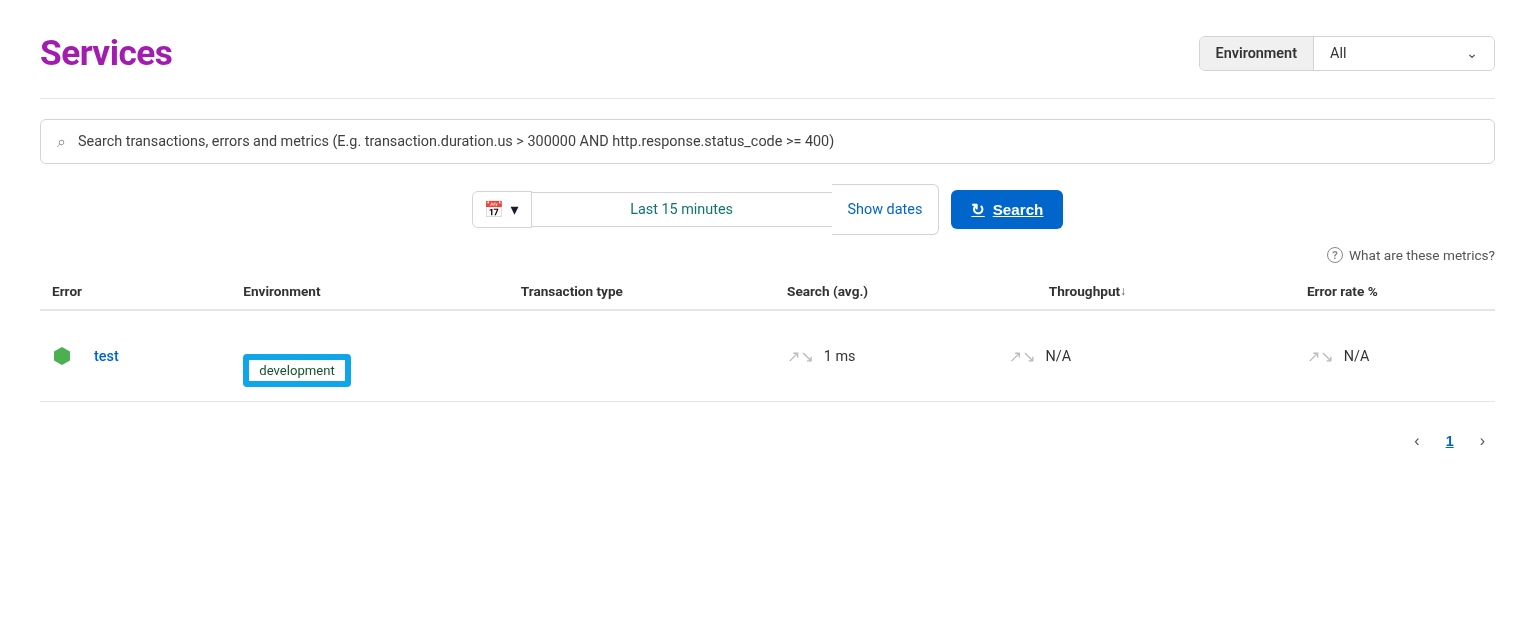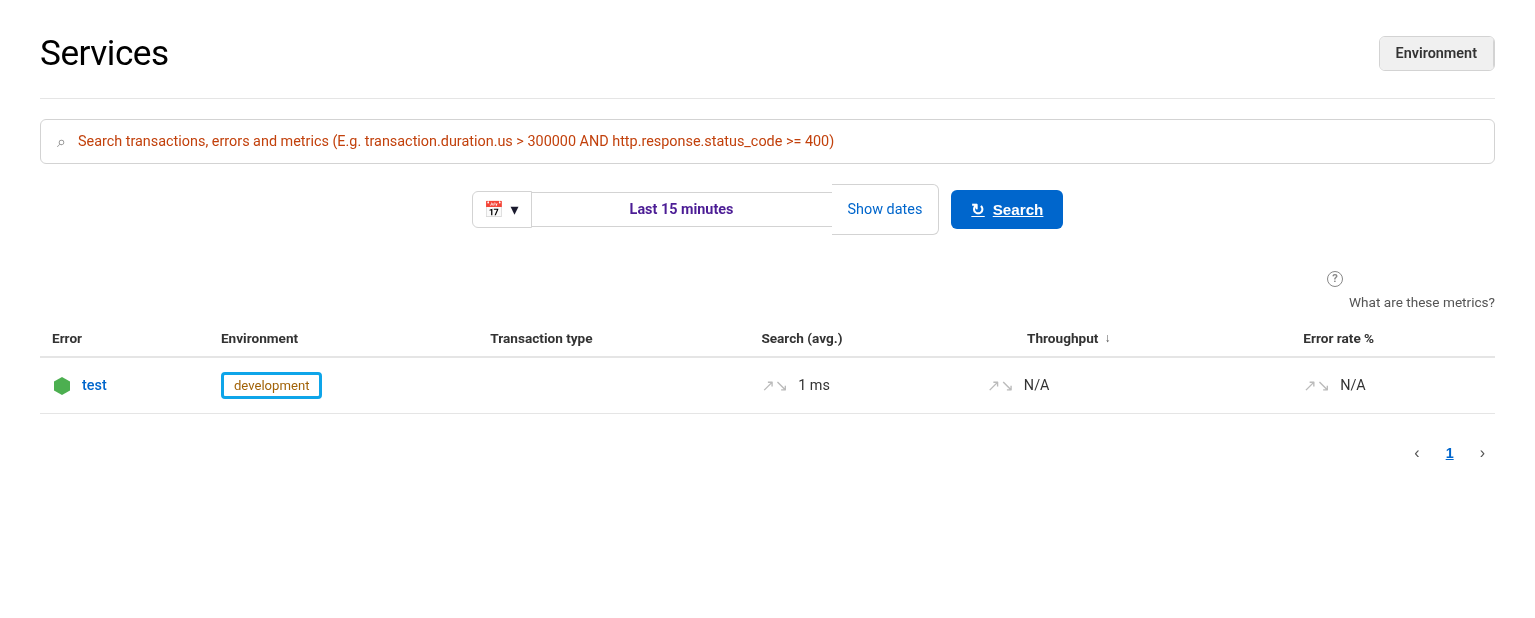--- a/index.html
+++ b/index.html
@@ -15,22 +15,22 @@
       padding: 32px 40px 24px 40px;
     }
     .header-row {
       display: flex;
       align-items: center;
       justify-content: space-between;
       margin-bottom: 24px;
     }
     .page-title {
       font-size: 2.2rem;
-      font-weight: 400;
-      color: #000000;
+      font-weight: 700;
+      color: #a21caf;
       letter-spacing: -0.5px;
     }
     .env-selector {
       display: flex;
       align-items: center;
       border: 1px solid #d3d3d3;
       border-radius: 6px;
       overflow: hidden;
       background: #fff;
     }
@@ -70,21 +70,21 @@
       padding: 12px 16px;
       margin-bottom: 20px;
       background: #fff;
     }
     .search-icon {
       color: #888;
       margin-right: 12px;
       font-size: 1rem;
     }
     .search-placeholder {
-      color: #c2410c;
+      color: #404040;
       font-size: 0.9rem;
     }
     .refresh-btn {
       display: flex;
       align-items: center;
       gap: 8px;
       background: #0066cc;
       color: #fff;
       border: none;
       border-radius: 6px;
@@ -114,77 +114,76 @@
       width: 16px;
       height: 16px;
       display: inline-flex;
       align-items: center;
       justify-content: center;
       font-size: 0.7rem;
       font-weight: bold;
     }
     .metrics-help-text {
       color: #555;
-      margin-top: 47px;
     }
     table {
       width: 100%;
       border-collapse: collapse;
     }
     thead tr {
       border-bottom: 2px solid #e5e5e5;
     }
     th {
       text-align: left;
       font-size: 0.85rem;
       font-weight: 700;
       color: #333;
       padding: 8px 12px 10px 12px;
     }
     .th-throughput {
       display: flex;
       align-items: center;
-      gap: 6px;
       margin-left: 40px;
     }
     .sort-icon {
       color: #555;
       font-size: 0.75rem;
     }
     tbody tr {
       border-bottom: 1px solid #e5e5e5;
     }
     td {
       padding: 14px 12px;
       font-size: 0.9rem;
       color: #333;
       vertical-align: middle;
     }
     .service-name-cell {
       display: flex;
       align-items: center;
-      gap: 10px;
+      gap: 22px;
     }
     .service-icon {
       width: 20px;
       height: 20px;
     }
     .service-link {
       color: #0066cc;
       text-decoration: none;
       font-weight: 500;
     }
     .env-badge {
       display: inline-block;
-      border: 3px solid #0ea5e9;
+      border: 6px solid #0ea5e9;
       border-radius: 4px;
       padding: 3px 10px;
       font-size: 0.82rem;
-      color: #a16207;
-      background: #fff;
+      color: #14532d;
+      background: #fff;
+      margin-top: 29px;
     }
     .metric-cell {
       display: flex;
       align-items: center;
       gap: 10px;
     }
     .chart-icon {
       color: #bbb;
       font-size: 1rem;
     }
@@ -227,24 +226,23 @@
       background: #fff;
       gap: 6px;
       cursor: pointer;
     }
     .time-picker-middle {
       border-top: 1px solid #d3d3d3;
       border-bottom: 1px solid #d3d3d3;
       padding: 8px 20px;
       background: #fff;
       font-size: 0.9rem;
-      color: #4c1d95;
+      color: #0f766e;
       min-width: 300px;
       text-align: center;
-      font-weight: bold;
     }
     .time-picker-right {
       border: 1px solid #d3d3d3;
       border-left: none;
       border-radius: 0 6px 6px 0;
       padding: 16px 16px;
       background: #fff;
       color: #0066cc;
       font-size: 0.9rem;
       cursor: pointer;
@@ -259,20 +257,24 @@
 </head>
 <body>
 
 <div class="page-container">
 
   <div class="header-row">
     <h1 class="page-title">Services</h1>
 
     <div class="env-selector">
       <div class="env-label">Environment</div>
+      <div class="env-select">
+        <span>All</span>
+        <span class="chevron">⌄</span>
+      </div>
     </div>
   </div>
 
   <hr class="divider">
 
   <div class="search-bar">
     <span class="search-icon">⌕</span>
     <span class="search-placeholder">Search transactions, errors and metrics (E.g. transaction.duration.us &gt; 300000 AND http.response.status_code &gt;= 400)</span>
   </div>
 

